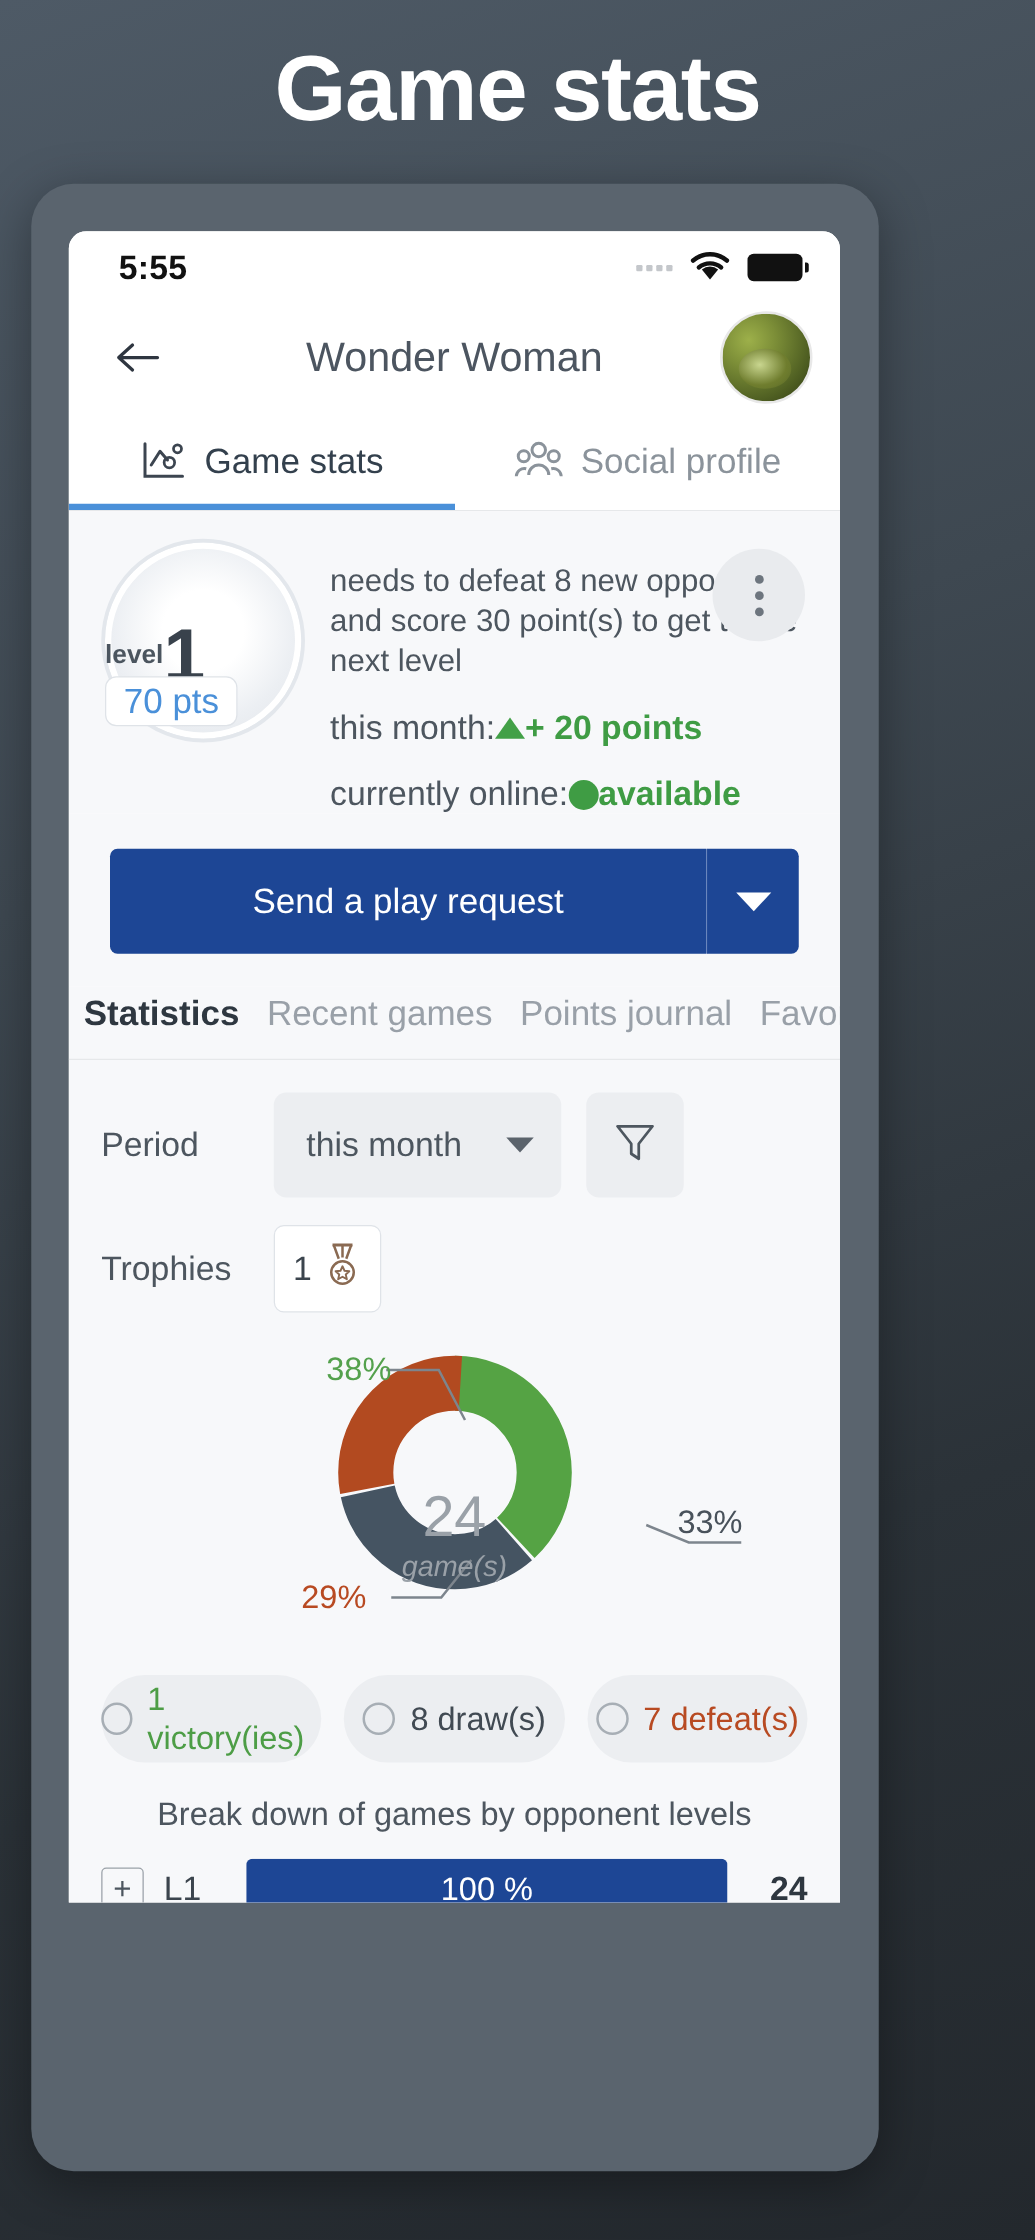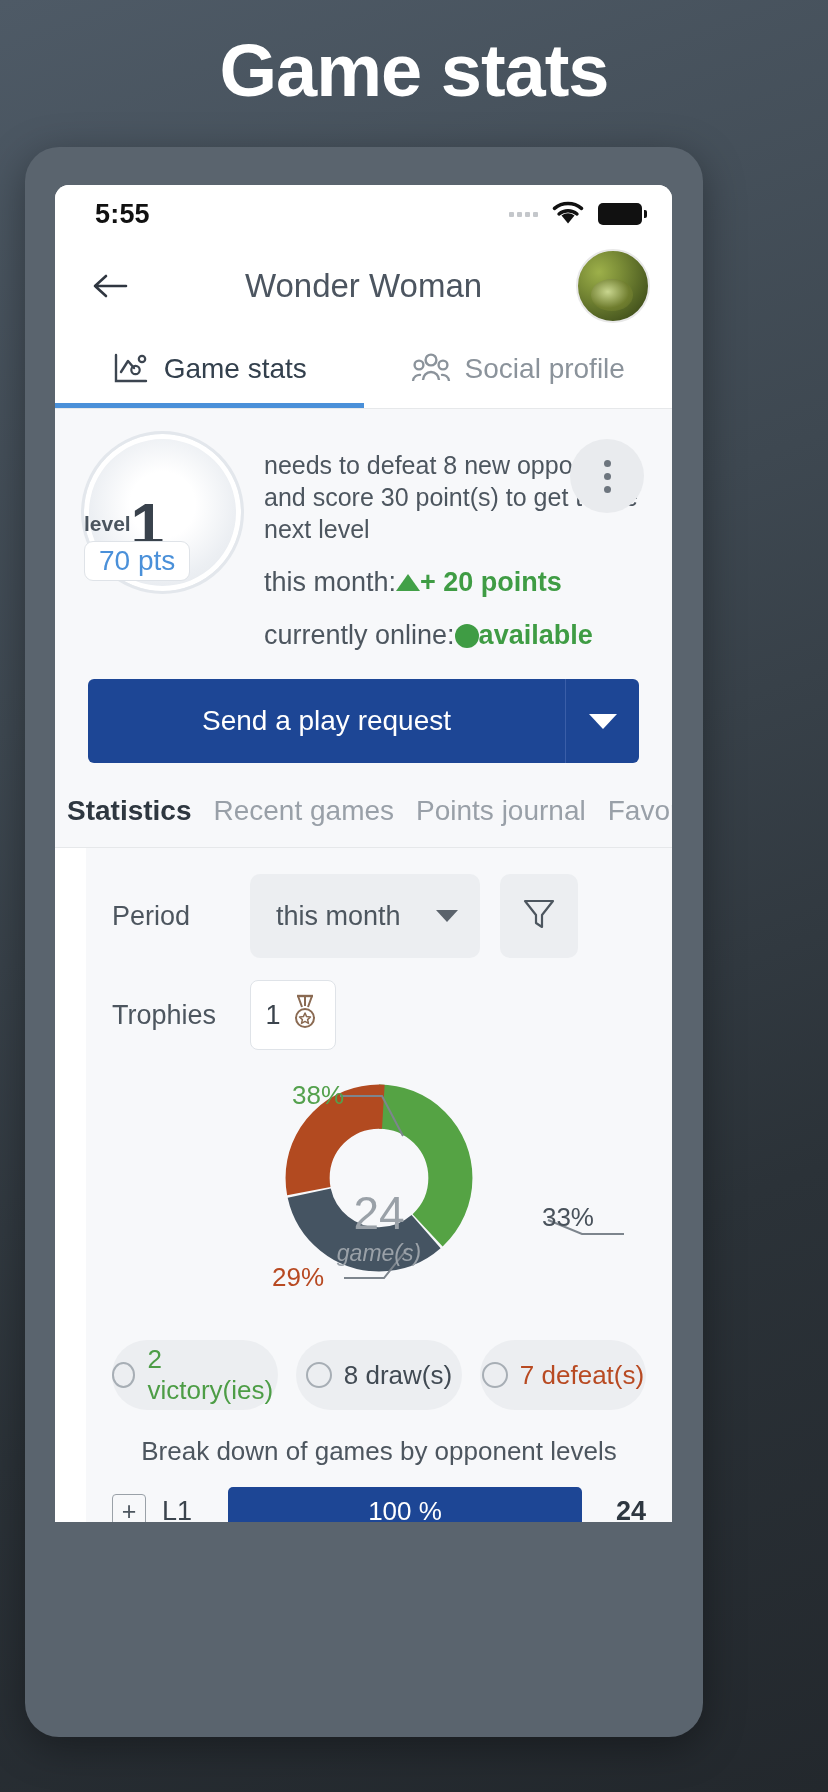--- a/index.html
+++ b/index.html
@@ -203,21 +203,21 @@
     padding: 6px 16px 20px 12px;
     font-size: 28px;
     white-space: nowrap;
     overflow: hidden;
     border-bottom: 1px solid #e6e8ea;
   }
   .sub-tab { color: #99a0a8; cursor: pointer; }
   .sub-tab.active { color: #2e3740; font-weight: bold; }
 
   
-  .stats-panel { background: #f7f8fa; padding: 26px 26px 34px 26px; margin-left: 31px; }
+  .stats-panel { background: #f7f8fa; padding: 26px 26px 34px 26px; }
   .row-line { display: flex; align-items: center; gap: 20px; margin-bottom: 22px; }
   .row-label { font-size: 27px; color: #4d565f; width: 118px; flex: 0 0 118px;}
   .select-box {
     flex: 0 0 230px;
     height: 84px; background: #eceef1; border-radius: 10px;
     display:flex; align-items:center; justify-content: space-between;
     padding: 0 22px 0 26px;
     font-size: 27px; color: #4d565f; cursor: pointer;
   }
   .sel-caret {
@@ -444,21 +444,21 @@
       </div>
 
       <div class="lbl lbl-green">38%</div>
       <div class="lbl lbl-dark">33%</div>
       <div class="lbl lbl-rust">29%</div>
     </div>
 
     <div class="chips">
       <div class="chip">
         <span class="radio"></span>
-        <span class="c-green">2 victory(ies)</span>
+        <span class="c-green">1 victory(ies)</span>
       </div>
       <div class="chip">
         <span class="radio"></span>
         <span class="c-dark">8 draw(s)</span>
       </div>
       <div class="chip">
         <span class="radio"></span>
         <span class="c-rust">7 defeat(s)</span>
       </div>
     </div>

